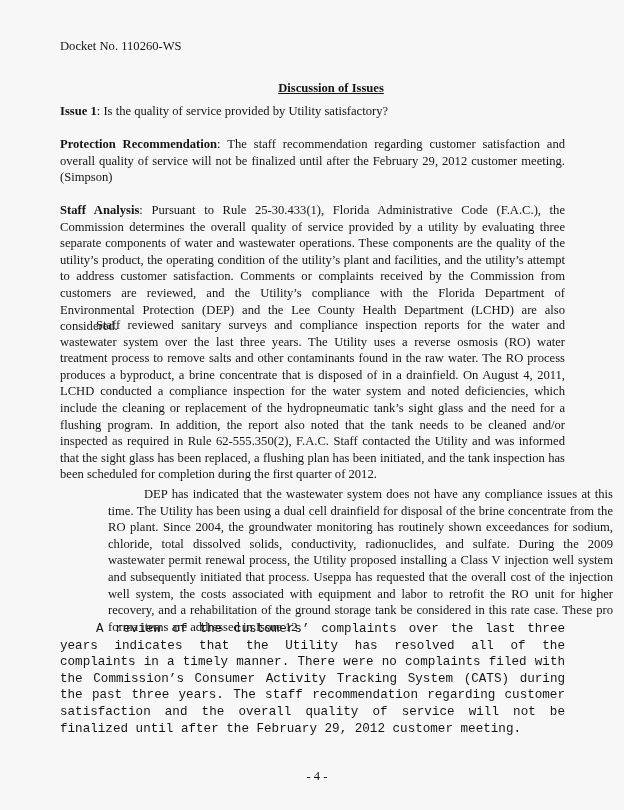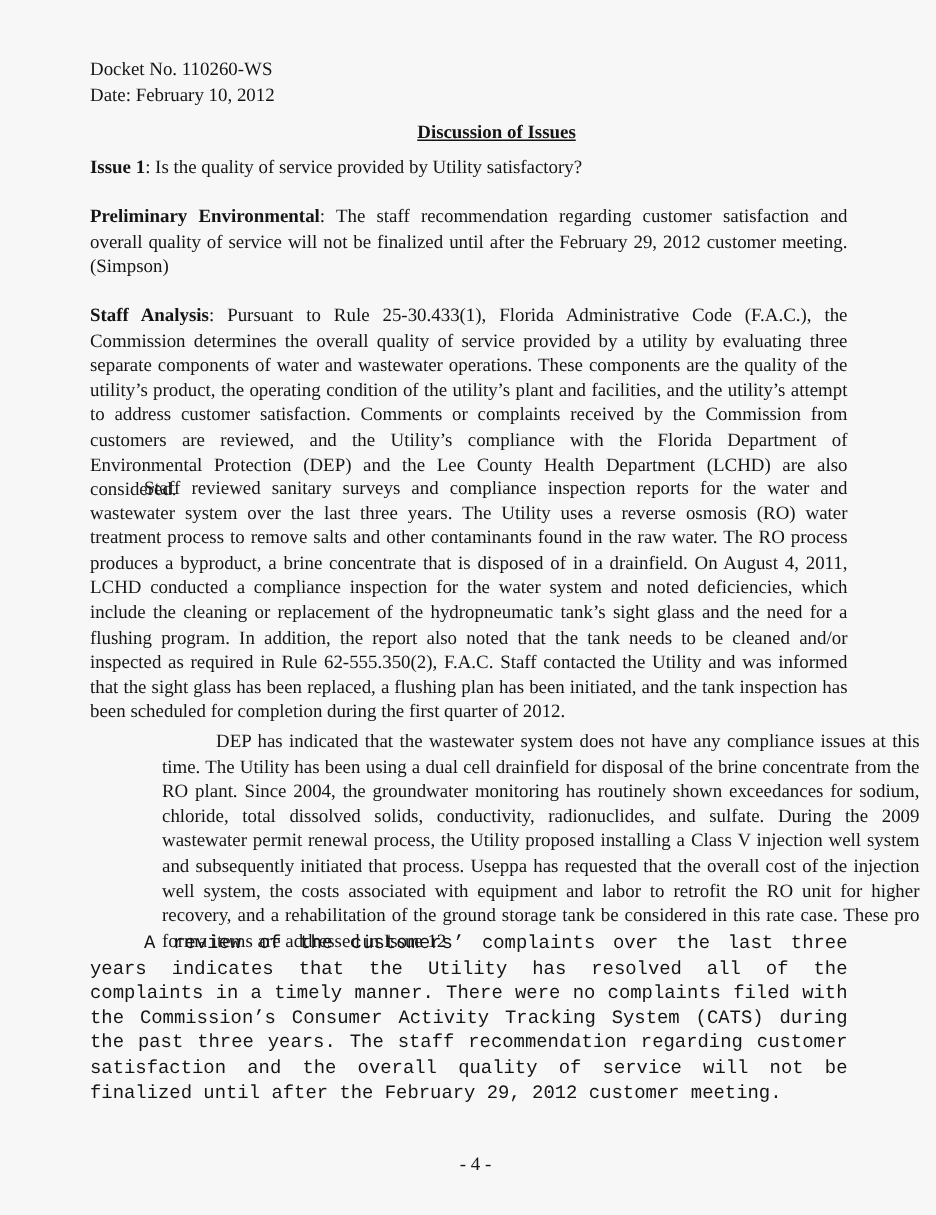--- a/index.html
+++ b/index.html
@@ -73,31 +73,30 @@
       font-size: 12.6px;
     }
   </style>
 </head>
 <body>
 
 <div class="page">
 
   <div class="header">
     <div>Docket No. 110260-WS</div>
-    <div>Date: February 10, 2012</div>
   </div>
 
   <div class="section-title">Discussion of Issues</div>
 
   <div class="block issue">
     <span class="label">Issue 1</span><span>:  </span><span>Is the quality of service provided by Utility satisfactory?</span>
   </div>
 
   <div class="block prelim">
-    <span class="label">Preliminary Environmental</span><span>:  </span><span>The staff recommendation regarding customer satisfaction and overall quality of service will not be finalized until after the February 29, 2012 customer meeting. (Simpson)</span>
+    <span class="label">Protection Recommendation</span><span>:  </span><span>The staff recommendation regarding customer satisfaction and overall quality of service will not be finalized until after the February 29, 2012 customer meeting. (Simpson)</span>
   </div>
 
   <div class="block analysis">
     <span class="label">Staff Analysis</span><span>:  </span><span>Pursuant to Rule 25-30.433(1), Florida Administrative Code (F.A.C.), the Commission determines the overall quality of service provided by a utility by evaluating three separate components of water and wastewater operations.  These components are the quality of the utility’s product, the operating condition of the utility’s plant and facilities, and the utility’s attempt to address customer satisfaction.  Comments or complaints received by the Commission from customers are reviewed, and the Utility’s compliance with the Florida Department of Environmental Protection (DEP) and the Lee County Health Department (LCHD) are also considered.</span>
   </div>
 
   <div class="block indent para2">Staff reviewed sanitary surveys and compliance inspection reports for the water and wastewater system over the last three years.  The Utility uses a reverse osmosis (RO) water treatment process to remove salts and other contaminants found in the raw water.  The RO process produces a byproduct, a brine concentrate that is disposed of in a drainfield.  On August 4, 2011, LCHD conducted a compliance inspection for the water system and noted deficiencies, which include the cleaning or replacement of the hydropneumatic tank’s sight glass and the need for a flushing program.  In addition, the report also noted that the tank needs to be cleaned and/or inspected as required in Rule 62-555.350(2), F.A.C.  Staff contacted the Utility and was informed that the sight glass has been replaced, a flushing plan has been initiated, and the tank inspection has been scheduled for completion during the first quarter of 2012.</div>
 
   <div class="block indent para3">DEP has indicated that the wastewater system does not have any compliance issues at this time.  The Utility has been using a dual cell drainfield for disposal of the brine concentrate from the RO plant.  Since 2004, the groundwater monitoring has routinely shown exceedances for sodium, chloride, total dissolved solids, conductivity, radionuclides, and sulfate.  During the 2009 wastewater permit renewal process, the Utility proposed installing a Class V injection well system and subsequently initiated that process.  Useppa has requested that the overall cost of the injection well system, the costs associated with equipment and labor to retrofit the RO unit for higher recovery, and a rehabilitation of the ground storage tank be considered in this rate case.  These pro forma items are addressed in Issue 12</div>
 

